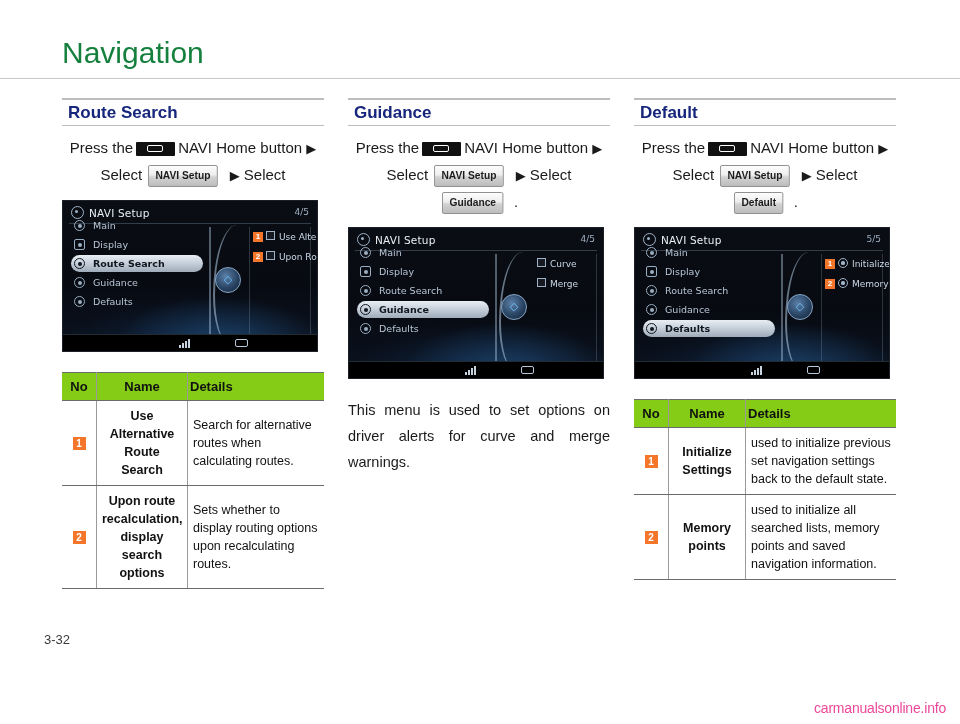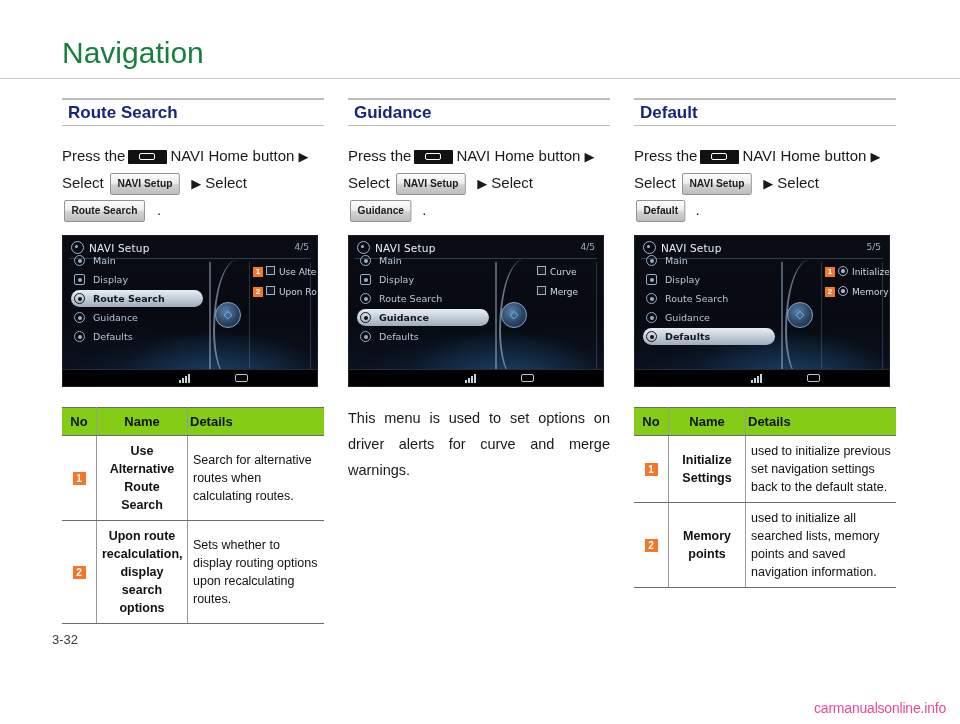--- a/index.html
+++ b/index.html
@@ -61,21 +61,22 @@
     height: 1px;
     background: #bdbdbd;
     width: 100%;
   }
 
   
   .instr {
     font-size: 15px;
     line-height: 27px;
     color: #1a1a1a;
-    margin-top: 16px;
+    margin-top: 8px;
+    text-align: center;
   }
   .instr .ln { display: block; white-space: nowrap; }
 
   
   .hw-btn {
     display: inline-block;
     width: 39px;
     height: 14px;
     background: #111111;
     vertical-align: middle;
@@ -405,21 +406,21 @@
     font-weight: bold;
   }
 
   
   #tbl-route .c-name { width: 86px; }
   #tbl-default .c-name { width: 72px; }
 
   
   #folio {
     position: absolute;
-    left: 52px;
+    left: 44px;
     top: 632px;
     font-size: 13px;
     color: #3a3a3a;
   }
   #watermark {
     position: absolute;
     right: 14px;
     bottom: 8px;
     font-size: 14px;
     color: #ec4899;
@@ -433,21 +434,20 @@
 <div id="heading-rule"></div>
 
 <div class="column" id="col-1">
   <div class="sec-rule-top"></div>
   <div class="sec-title">Route Search</div>
   <div class="sec-rule-bottom"></div>
 
   <div class="instr">
     <span class="ln"><span>Press the</span><span class="hw-btn"></span><span>NAVI Home button</span> <span class="arw">▶</span></span>
     <span class="ln"><span>Select</span> <span class="chip">NAVI Setup</span> <span class="arw">▶</span> <span>Select</span></span>
-    <span class="ln"><span class="chip">Route Search</span> <span>.</span></span>
   </div>
 
   <div class="shot">
     <div class="shot-glow"></div>
     <div class="shot-title"><span class="gear"></span><span>NAVI Setup</span></div>
     <div class="shot-page">4/5</div>
     <div class="shot-divider"></div>
 
     <div class="menu-list">
       <div class="menu-item"><span class="mi"></span><span>Main</span></div>

